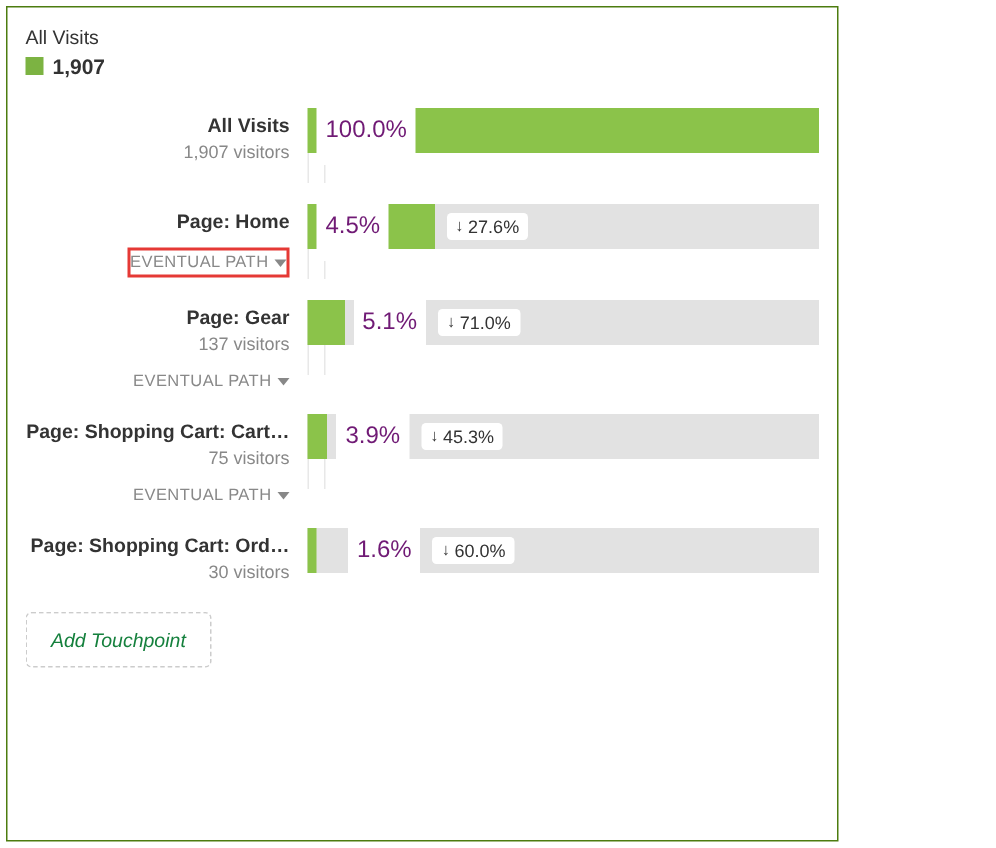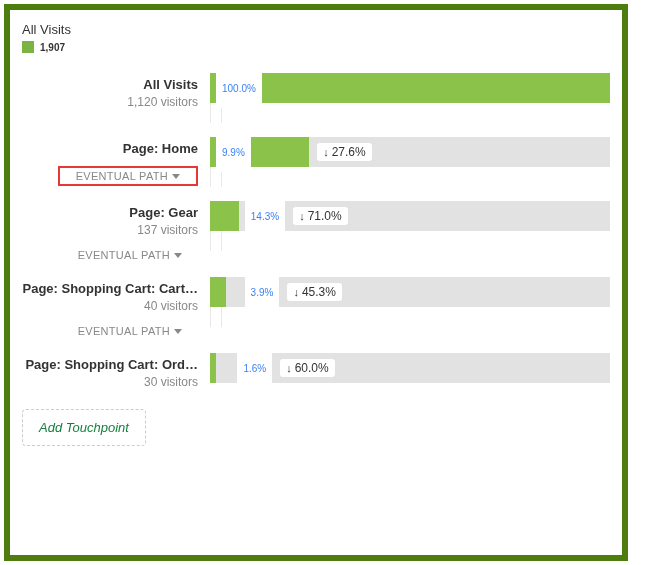--- a/index.html
+++ b/index.html
@@ -2,23 +2,23 @@
 <html><head>
 <meta charset="utf-8">
 <style>
   * { box-sizing: border-box; margin: 0; padding: 0; }
   body {
     font-family: -apple-system, BlinkMacSystemFont, "Segoe UI", Arial, sans-serif;
     background: #fff;
     padding: 4px;
   }
   .panel {
-    border: 6px solid #4d7c0f;
+    border: 1px solid #4d7c0f;
     padding: 12px 12px 14px 12px;
-    width: 624px;
+    width: 555px;
     height: 557px;
     position: relative;
   }
   .header-title {
     font-size: 13px;
     color: #333;
     margin-bottom: 4px;
   }
   .header-count-row {
     display: flex;
@@ -27,21 +27,21 @@
     margin-bottom: 20px;
   }
   .swatch {
     width: 12px;
     height: 12px;
     background: #7cb342;
     display: inline-block;
   }
   .header-count {
     font-weight: 700;
-    font-size: 10px;
+    font-size: 14px;
     color: #333;
   }
   .rows { display: flex; flex-direction: column; gap: 14px; }
   .row {
     display: flex;
     align-items: flex-start;
   }
   .row-left {
     width: 188px;
     text-align: right;
@@ -63,21 +63,21 @@
   }
   .path-link {
     font-size: 11px;
     color: #888;
     letter-spacing: 0.3px;
     margin-top: 10px;
     display: inline-flex;
     align-items: center;
     gap: 4px;
     cursor: pointer;
-    padding: 2px 16px;
+    padding: 2px 0;
     margin-left: 16px;
   }
   .path-highlight {
     border: 2px solid #e53935;
   }
   .chevron-down {
     display: inline-block;
     width: 0;
     height: 0;
     border-left: 4px solid transparent;
@@ -100,22 +100,22 @@
     height: 100%;
     background: #8bc34a;
     display: flex;
     align-items: center;
     padding-left: 6px;
   }
   .pct-badge {
     background: #fff;
     border-radius: 3px;
     padding: 14px 6px;
-    font-size: 10px;
-    color: #3b82f6;
+    font-size: 16px;
+    color: #701a75;
     white-space: nowrap;
   }
   .drop-badge {
     background: #fff;
     border-radius: 3px;
     padding: 2px 6px;
     font-size: 12px;
     color: #333;
     margin-left: 8px;
     display: inline-flex;
@@ -155,75 +155,75 @@
   <div class="header-title">All Visits</div>
   <div class="header-count-row">
     <span class="swatch"></span>
     <span class="header-count">1,907</span>
   </div>
 
   <div class="rows" id="rows">
       <div class="row">
         <div class="row-left">
           <div class="row-label">All Visits</div>
-          <div class="row-sub">1,120 visitors</div>
+          <div class="row-sub">1,907 visitors</div>
         </div>
         <div class="row-right">
           <div class="bar-track">
             <div class="bar-fill" style="width: 100%;">
               <span class="pct-badge">100.0%</span>
             </div>
           </div>
           <div class="white-connector"></div>
         </div>
       </div>
       <div class="row">
         <div class="row-left"><div class="row-label">Page: Home</div><div class="path-link path-highlight">
             <span>EVENTUAL PATH</span>
             <span class="chevron-down"></span>
           </div></div>
         <div class="row-right">
           <div class="bar-track">
             <div class="bar-fill" style="width: 24.8%;">
-              <span class="pct-badge">9.9%</span>
+              <span class="pct-badge">4.5%</span>
             </div>
             <span class="drop-badge">
               <span class="arrow-down">↓</span>
               <span>27.6%</span>
             </span>
           </div>
           <div class="white-connector"></div>
         </div>
       </div>
       <div class="row">
         <div class="row-left"><div class="row-label">Page: Gear</div><div class="row-sub">137 visitors</div><div class="path-link">
             <span>EVENTUAL PATH</span>
             <span class="chevron-down"></span>
           </div></div>
         <div class="row-right">
           <div class="bar-track">
             <div class="bar-fill" style="width: 7.2%;"></div>
-            <span class="pct-badge" style="margin-left: 6px;">14.3%</span>
+            <span class="pct-badge" style="margin-left: 6px;">5.1%</span>
             <span class="drop-badge">
               <span class="arrow-down">↓</span>
               <span>71.0%</span>
             </span>
           </div>
           <div class="white-connector"></div>
         </div>
       </div>
       <div class="row">
-        <div class="row-left"><div class="row-label">Page: Shopping Cart: Cart…</div><div class="row-sub">40 visitors</div><div class="path-link">
+        <div class="row-left"><div class="row-label">Page: Shopping Cart: Cart…</div><div class="row-sub">75 visitors</div><div class="path-link">
             <span>EVENTUAL PATH</span>
             <span class="chevron-down"></span>
           </div></div>
         <div class="row-right">
           <div class="bar-track">
             <div class="bar-fill" style="width: 3.9%;"></div>
-            <span class="pct-badge" style="margin-left: 19px;">3.9%</span>
+            <span class="pct-badge" style="margin-left: 6px;">3.9%</span>
             <span class="drop-badge">
               <span class="arrow-down">↓</span>
               <span>45.3%</span>
             </span>
           </div>
           <div class="white-connector"></div>
         </div>
       </div>
       <div class="row">
         <div class="row-left">

